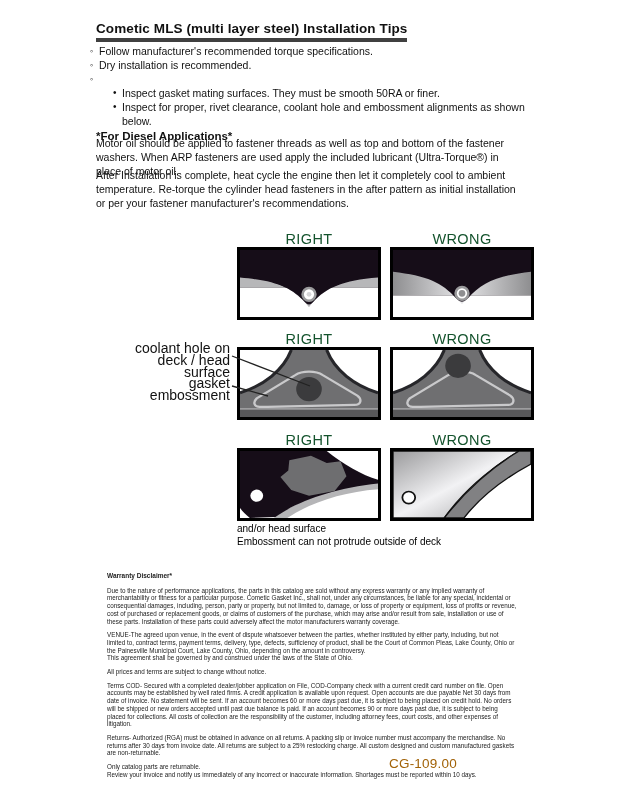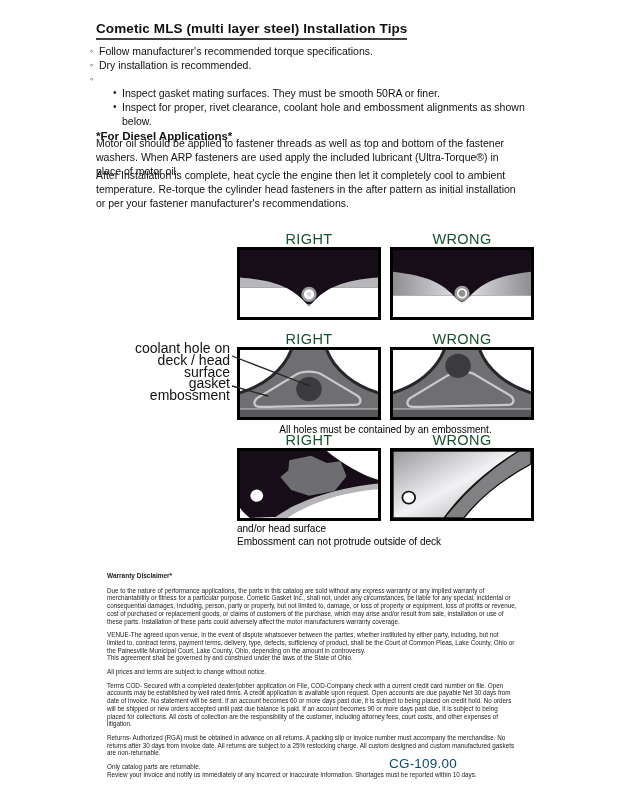--- a/index.html
+++ b/index.html
@@ -7,21 +7,21 @@
   body { font-family:"Liberation Sans", sans-serif; color:#111; }
   #page {
     position:relative; width:618px; height:800px; background:#ffffff;
     overflow:hidden;
   }
   .abs { position:absolute; }
 
   
   #title {
     left:96px; top:21px; font-size:13.5px; font-weight:bold;
-    border-bottom:2px solid #404040; padding-bottom:2px; letter-spacing:0.1px;
+    border-bottom:4px solid #404040; padding-bottom:2px; letter-spacing:0.1px;
   }
 
   
   #tips { left:90px; top:44px; width:440px; font-size:10.5px; line-height:14px; }
   .bullet-row { display:flex; }
   .bullet-glyph { width:9px; flex:0 0 9px; font-size:9px; line-height:14px; }
   .sub { padding-left:23px; }
   .sub .bullet-glyph { font-size:10px; }
 
   
@@ -49,21 +49,21 @@
   .annot { font-size:14px; line-height:12px; text-align:right; width:118px; left:112px; }
   #annot-coolant { top:342px; }
   #annot-emboss  { top:377px; }
   #leader-lines { left:228px; top:340px; width:90px; height:70px; pointer-events:none; }
 
   
   #warranty { left:107px; top:572px; width:410px; font-size:6.3px; line-height:7.7px; color:#222; }
   #warranty .wp { margin-bottom:6px; }
   #warranty .wh { font-weight:bold; margin-bottom:7px; font-size:6.5px; }
 
-  #footer-code { left:389px; top:756px; font-size:13.5px; letter-spacing:0.2px; color:#0c4a6e; }
+  #footer-code { left:389px; top:756px; font-size:13.5px; letter-spacing:0.2px; color:#a16207; }
 </style>
 </head>
 <body>
 
 <div id="page">
 
   <div id="title" class="abs">Cometic MLS (multi layer steel) Installation Tips</div>
 
   <div id="tips" class="abs">
     <div class="bullet-row">
@@ -156,21 +156,20 @@
       <path d="M20,61 C14,61 13,56 17,52 L56,27 C63,22 77,22 84,27 L119,49 C124,53 123,59 116,59 L28,61 Z" fill="none" stroke="#c9c9cb" stroke-width="2.4"></path>
       <circle cx="66" cy="17" r="13" fill="#3b3b3d"></circle>
     </svg>
   </div>
 
   <svg id="leader-lines" class="abs" viewBox="0 0 90 70">
     <line x1="4" y1="16" x2="82" y2="46" stroke="#222" stroke-width="1.3"></line>
     <line x1="4" y1="46" x2="40" y2="56" stroke="#222" stroke-width="1.3"></line>
   </svg>
 
-  <div id="r2-caption" class="abs caption">All holes must be contained by an embossment.</div>
 
   <div class="abs col-label left-col r3-label">RIGHT</div>
   <div class="abs col-label right-col r3-label">WRONG</div>
 
   <div class="abs dbox left-col r3-box">
     <svg viewBox="0 0 140 72" preserveAspectRatio="none">
       <rect width="140" height="72" fill="#ffffff"></rect>
       <path d="M140,32 C98,38 60,52 34,72 L48,72 C72,55 104,44 140,41 Z" fill="#b5b5b7"></path>
       <path d="M0,0 H88 C104,14 124,26 140,31 L140,35 C96,40 58,54 36,71 L10,72 C6,68 2,65 0,61 Z" fill="#160d18"></path>
       <path d="M50,10 L72,5 L88,13 L102,11 L108,27 L96,43 L70,48 L52,42 L41,28 L49,21 Z" fill="#6e6e70"></path>

